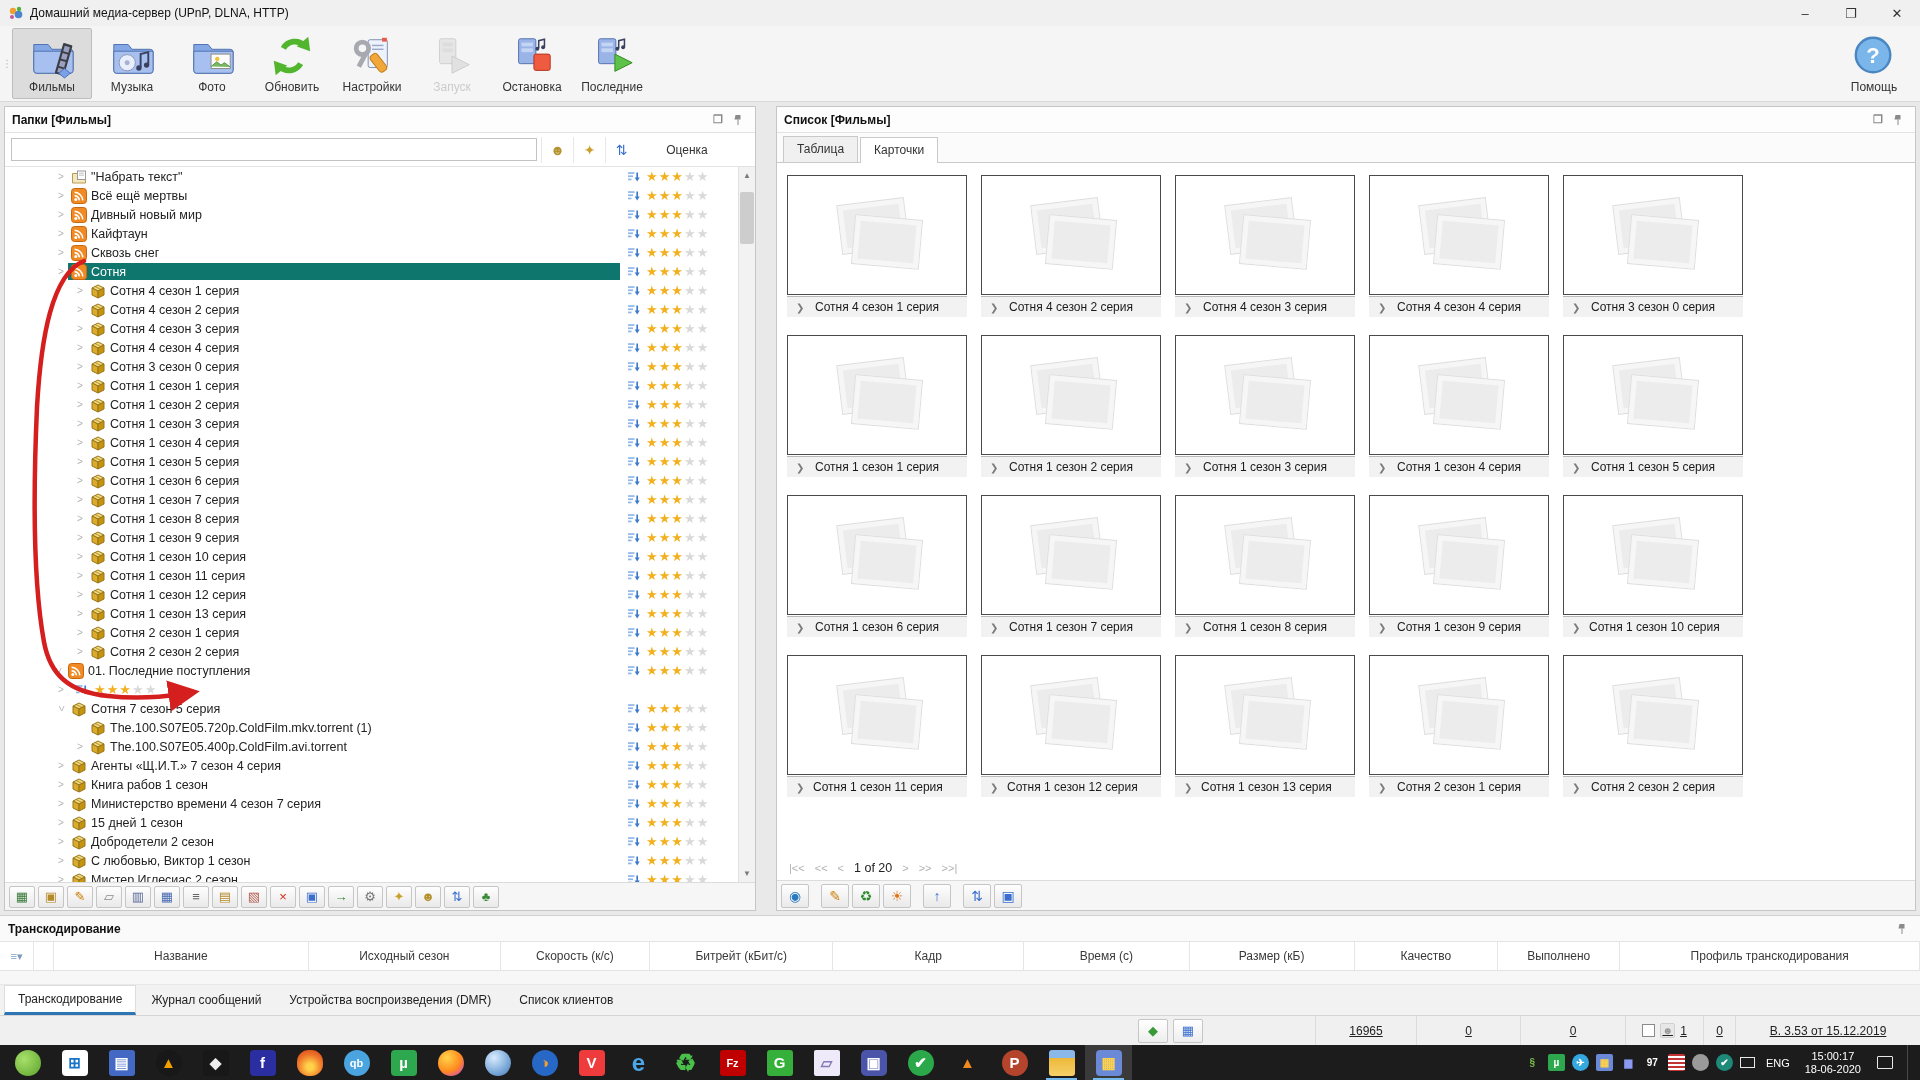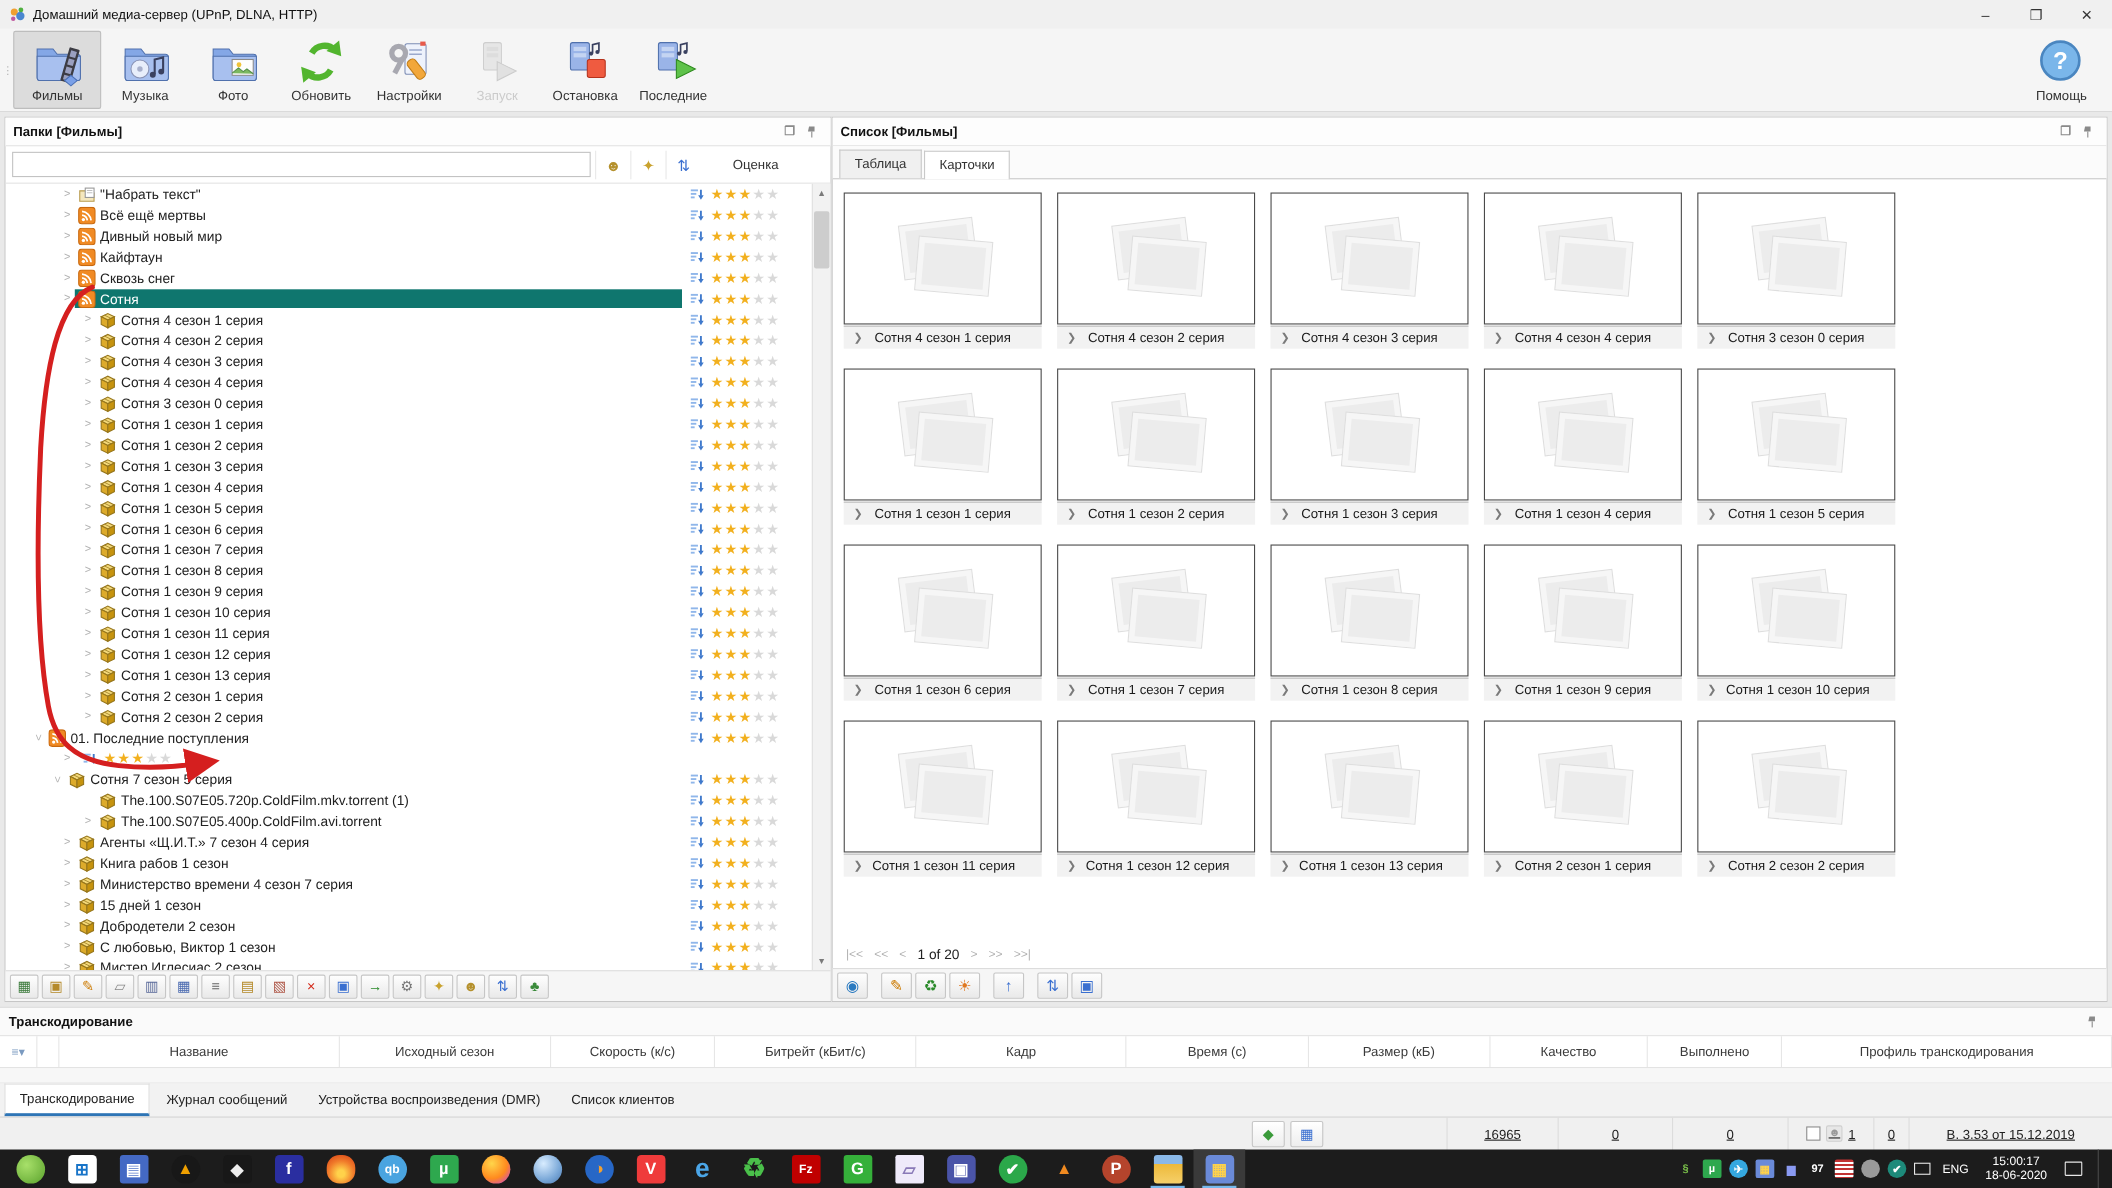--- a/index.html
+++ b/index.html
@@ -19,21 +19,21 @@
   .tb-grip { width:10px; display:flex; align-items:center; justify-content:center; color:#b5b5b5; font-size:10px; letter-spacing:0; }
   .tb-btn { width:80px; display:flex; flex-direction:column; align-items:center; justify-content:center; gap:1px; border:1px solid transparent; border-radius:2px; }
   .tb-btn .bico { width:46px; height:46px; }
   .tb-btn .blbl { font-size:12px; color:#333; }
   .tb-btn.active { background:#dcdcdc; border-color:#bdbdbd; }
   .tb-btn.disabled { opacity:.45; filter:grayscale(1); }
   .tb-btn.disabled .blbl { color:#999; }
   .tb-help { margin-left:auto; }
 
   
-  .main { flex:1 1 auto; min-height:0; display:flex; gap:0; padding:4px; position:relative; background:#e9e9e9; }
+  .main { flex:1 1 auto; min-height:0; display:flex; gap:20px; padding:4px; position:relative; background:#e9e9e9; }
   .panel { background:#fff; border:1px solid #c6c6c6; display:flex; flex-direction:column; min-height:0; }
   .panel-h { height:26px; flex:0 0 auto; display:flex; align-items:center; padding:0 7px; font-weight:bold; color:#111; background:#fdfdfd; border-bottom:1px solid #e3e3e3; }
   .panel-h .sp { flex:1; }
   .ph-btn { width:20px; height:18px; display:flex; align-items:center; justify-content:center; color:#8a8a8a; font-size:11px; }
   .ph-btn svg { width:10px; height:12px; }
 
   
   #left-panel { width:752px; flex:0 0 auto; }
   .search-row { height:34px; flex:0 0 auto; display:flex; align-items:center; padding:0 0 0 6px; border-bottom:1px solid #e3e3e3; }
   .search-row input { flex:1; height:23px; border:1px solid #c3c3c3; padding:2px 6px; font-family:inherit; font-size:12px; outline:none; }
@@ -899,21 +899,21 @@
                 <svg viewBox="0 0 13 13">
                   <rect x="1" y="2.2" width="6.5" height="1.7" fill="#8fb6ea"></rect>
                   <rect x="1" y="5.4" width="5" height="1.7" fill="#8fb6ea"></rect>
                   <rect x="1" y="8.6" width="3.5" height="1.7" fill="#8fb6ea"></rect>
                   <line x1="10.2" y1="2.5" x2="10.2" y2="8" stroke="#3f79cc" stroke-width="1.7"></line>
                   <polygon points="7.7,7.6 12.7,7.6 10.2,11.6" fill="#3f79cc"></polygon>
                 </svg>
               </span>
               <span class="stars"><span class="f">★</span><span class="f">★</span><span class="f">★</span><span class="e">★</span><span class="e">★</span></span>
             </div>
-            <div class="tree-row" style="padding-left: 22px;">
+            <div class="tree-row" style="padding-left: 46px;">
               <span class="chev d">&gt;</span>
               <div class="namebg">
                 <span class="tico">
                   <svg viewBox="0 0 16 16">
                     <rect x="0.5" y="0.5" width="15" height="15" rx="3" fill="#f08a24" stroke="#c8680e"></rect>
                     <circle cx="4.8" cy="11.6" r="1.5" fill="#fff"></circle>
                     <path d="M3.6 7.6 a5.6 5.6 0 0 1 4.8 4.8 M3.6 4.2 a9 9 0 0 1 8.2 8.2" fill="none" stroke="#fff" stroke-width="1.6"></path>
                   </svg>
                 </span>
                 <span class="tlabel">01. Последние поступления</span>
@@ -935,21 +935,21 @@
                 <svg viewBox="0 0 13 13">
                   <rect x="1" y="2.2" width="6.5" height="1.7" fill="#8fb6ea"></rect>
                   <rect x="1" y="5.4" width="5" height="1.7" fill="#8fb6ea"></rect>
                   <rect x="1" y="8.6" width="3.5" height="1.7" fill="#8fb6ea"></rect>
                   <line x1="10.2" y1="2.5" x2="10.2" y2="8" stroke="#3f79cc" stroke-width="1.7"></line>
                   <polygon points="7.7,7.6 12.7,7.6 10.2,11.6" fill="#3f79cc"></polygon>
                 </svg>
               </span>
               <span class="stars"><span class="f">★</span><span class="f">★</span><span class="f">★</span><span class="e">★</span><span class="e">★</span></span>
             </div>
-            <div class="tree-row" style=" margin-left: 40px;">
+            <div class="tree-row" style="padding-left: 49px;">
               <span class="chev d">&gt;</span>
               <div class="namebg">
                 <span class="tico">
                   <svg viewBox="0 0 16 16">
                     <polygon points="2,5 8,2 14,5 8,8" fill="#f4d97a" stroke="#96761c"></polygon>
                     <polygon points="2,5 8,8 8,15 2,12" fill="#ddab2b" stroke="#96761c"></polygon>
                     <polygon points="14,5 8,8 8,15 14,12" fill="#c6930e" stroke="#96761c"></polygon>
                     <line x1="5" y1="3.5" x2="11" y2="6.5" stroke="#96761c" stroke-width="0.7"></line>
                   </svg>
                 </span>

